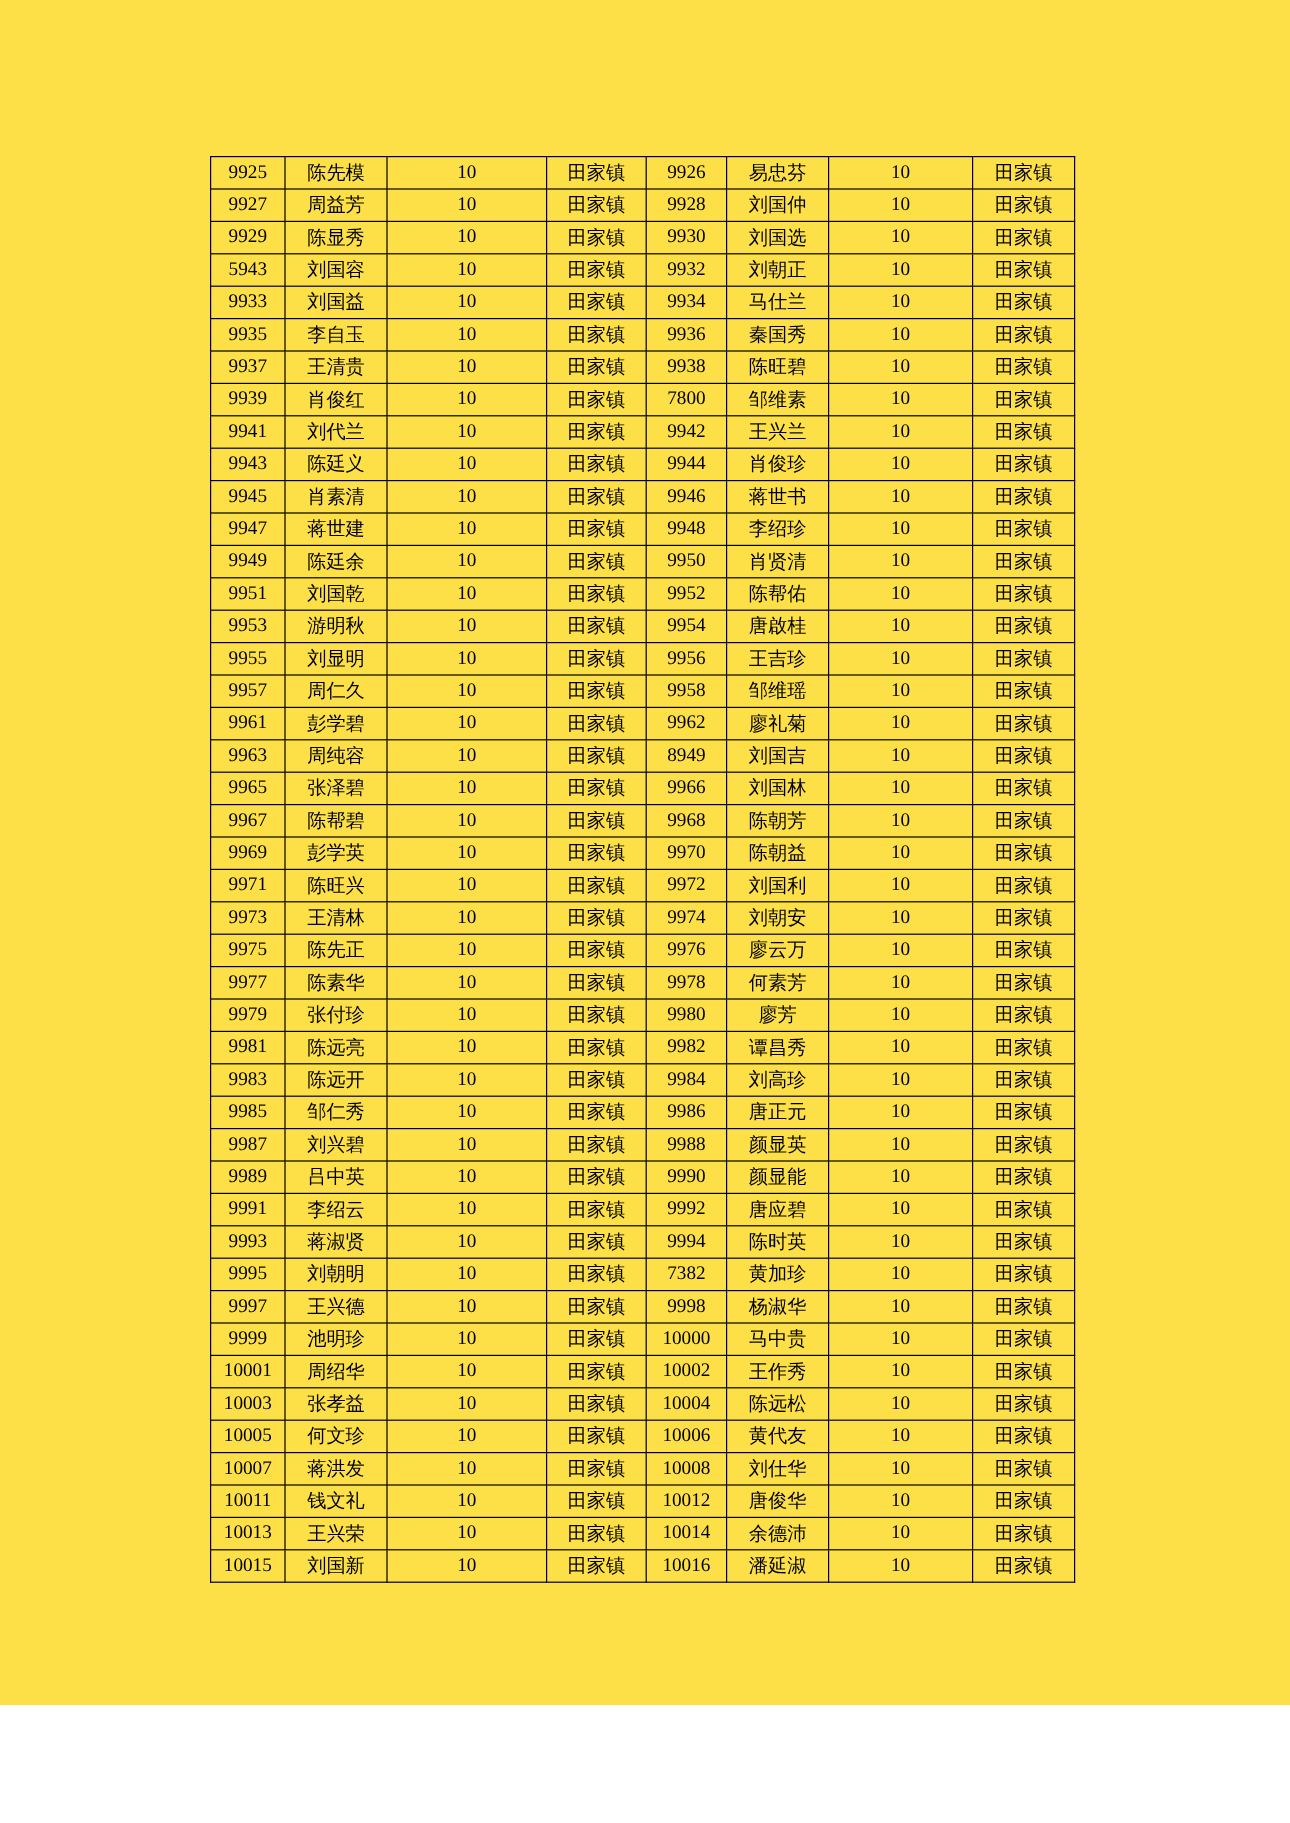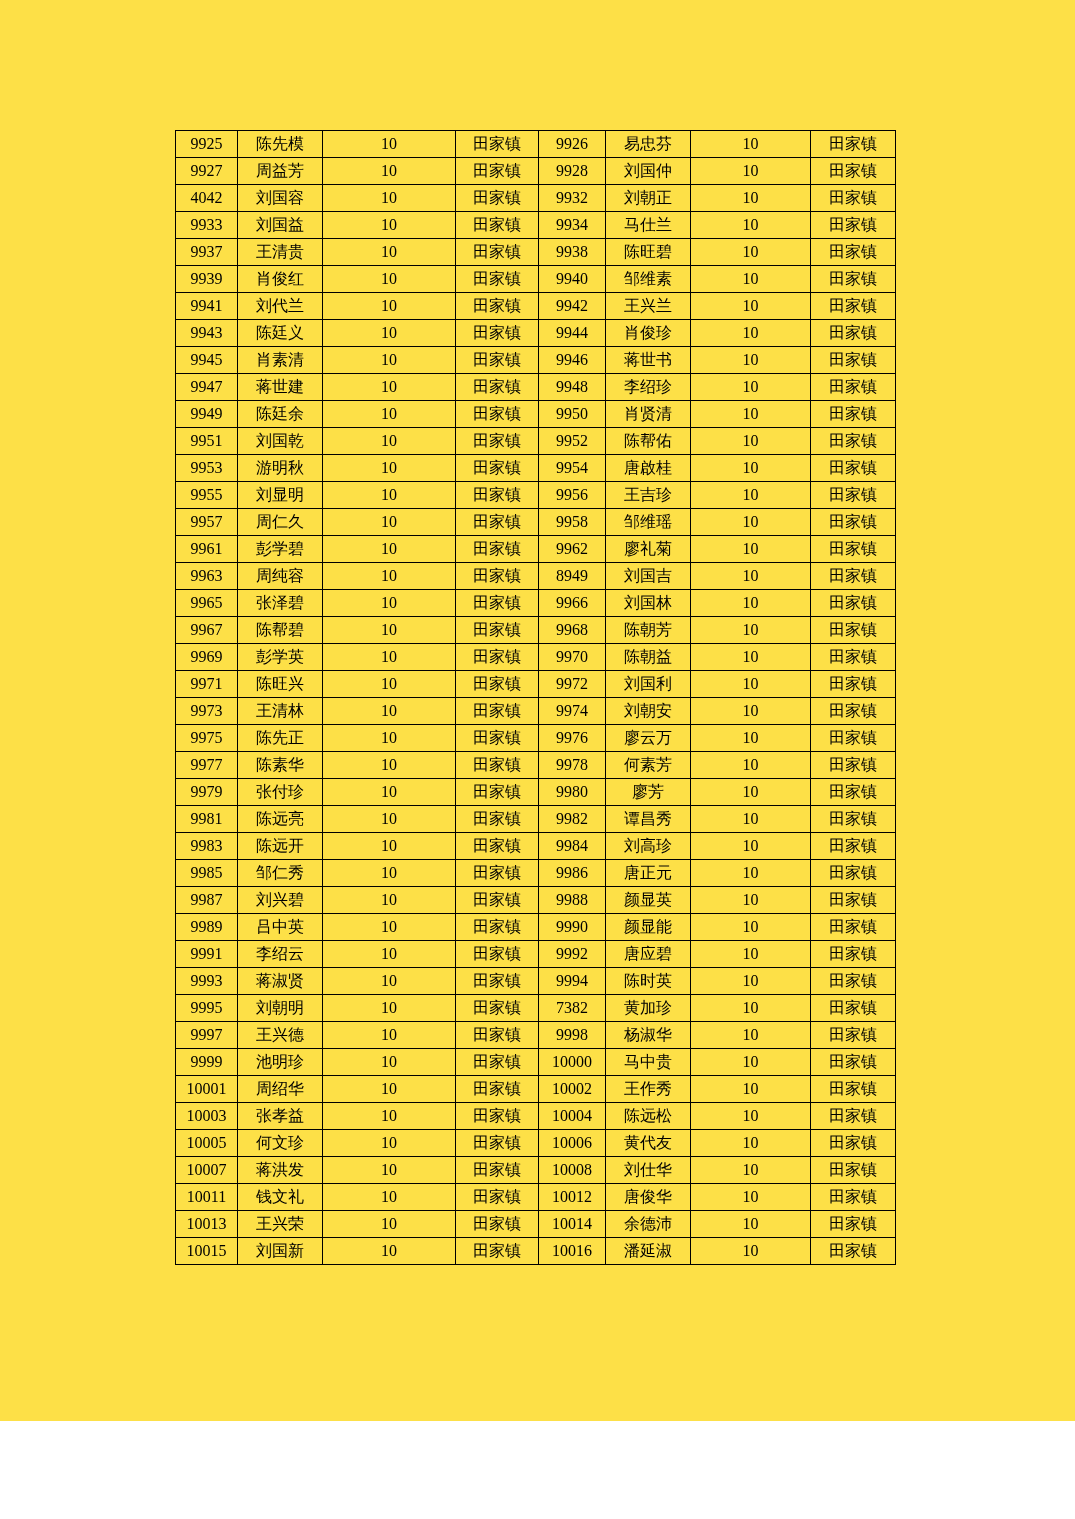--- a/index.html
+++ b/index.html
@@ -73,55 +73,75 @@
           <td>9927</td>
           <td>周益芳</td>
           <td>10</td>
           <td>田家镇</td>
           <td>9928</td>
           <td>刘国仲</td>
           <td>10</td>
           <td>田家镇</td>
         </tr>
         <tr>
-          <td>4042</td>
+          <td>9929</td>
+          <td>陈显秀</td>
+          <td>10</td>
+          <td>田家镇</td>
+          <td>9930</td>
+          <td>刘国选</td>
+          <td>10</td>
+          <td>田家镇</td>
+        </tr>
+        <tr>
+          <td>5943</td>
           <td>刘国容</td>
           <td>10</td>
           <td>田家镇</td>
           <td>9932</td>
           <td>刘朝正</td>
           <td>10</td>
           <td>田家镇</td>
         </tr>
         <tr>
           <td>9933</td>
           <td>刘国益</td>
           <td>10</td>
           <td>田家镇</td>
           <td>9934</td>
           <td>马仕兰</td>
           <td>10</td>
           <td>田家镇</td>
         </tr>
         <tr>
+          <td>9935</td>
+          <td>李自玉</td>
+          <td>10</td>
+          <td>田家镇</td>
+          <td>9936</td>
+          <td>秦国秀</td>
+          <td>10</td>
+          <td>田家镇</td>
+        </tr>
+        <tr>
           <td>9937</td>
           <td>王清贵</td>
           <td>10</td>
           <td>田家镇</td>
           <td>9938</td>
           <td>陈旺碧</td>
           <td>10</td>
           <td>田家镇</td>
         </tr>
         <tr>
           <td>9939</td>
           <td>肖俊红</td>
           <td>10</td>
           <td>田家镇</td>
-          <td>9940</td>
+          <td>7800</td>
           <td>邹维素</td>
           <td>10</td>
           <td>田家镇</td>
         </tr>
         <tr>
           <td>9941</td>
           <td>刘代兰</td>
           <td>10</td>
           <td>田家镇</td>
           <td>9942</td>

